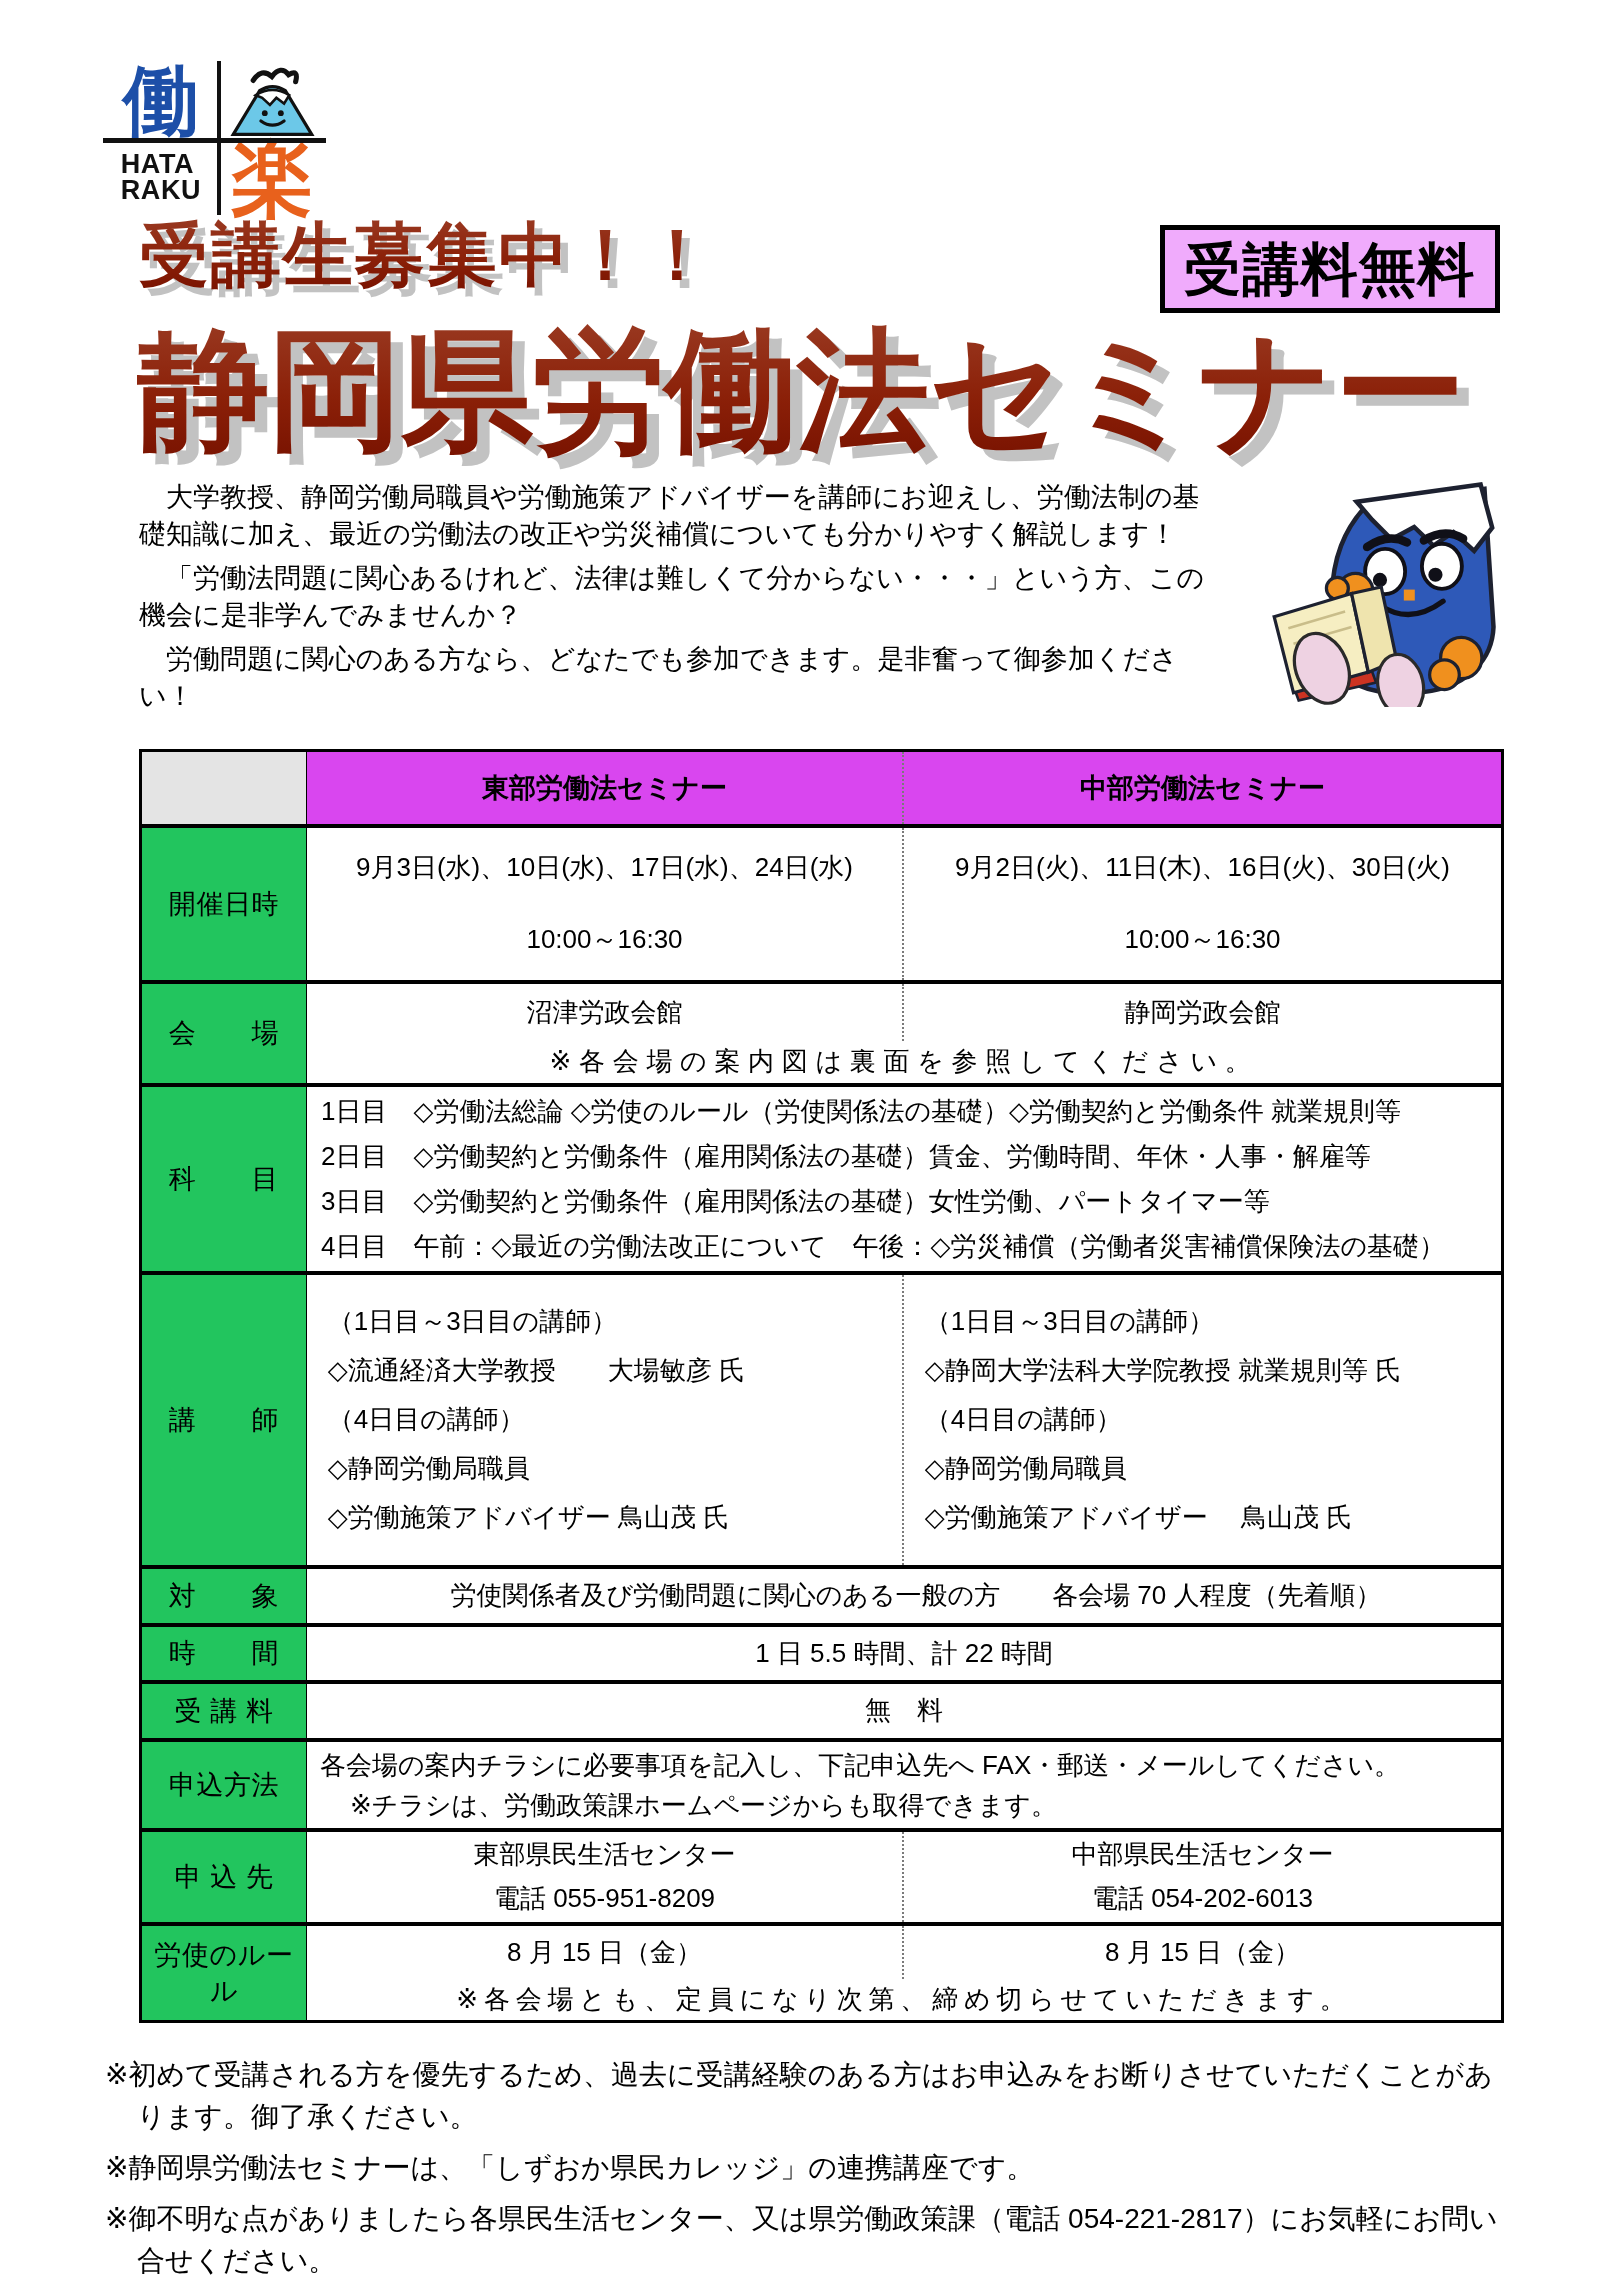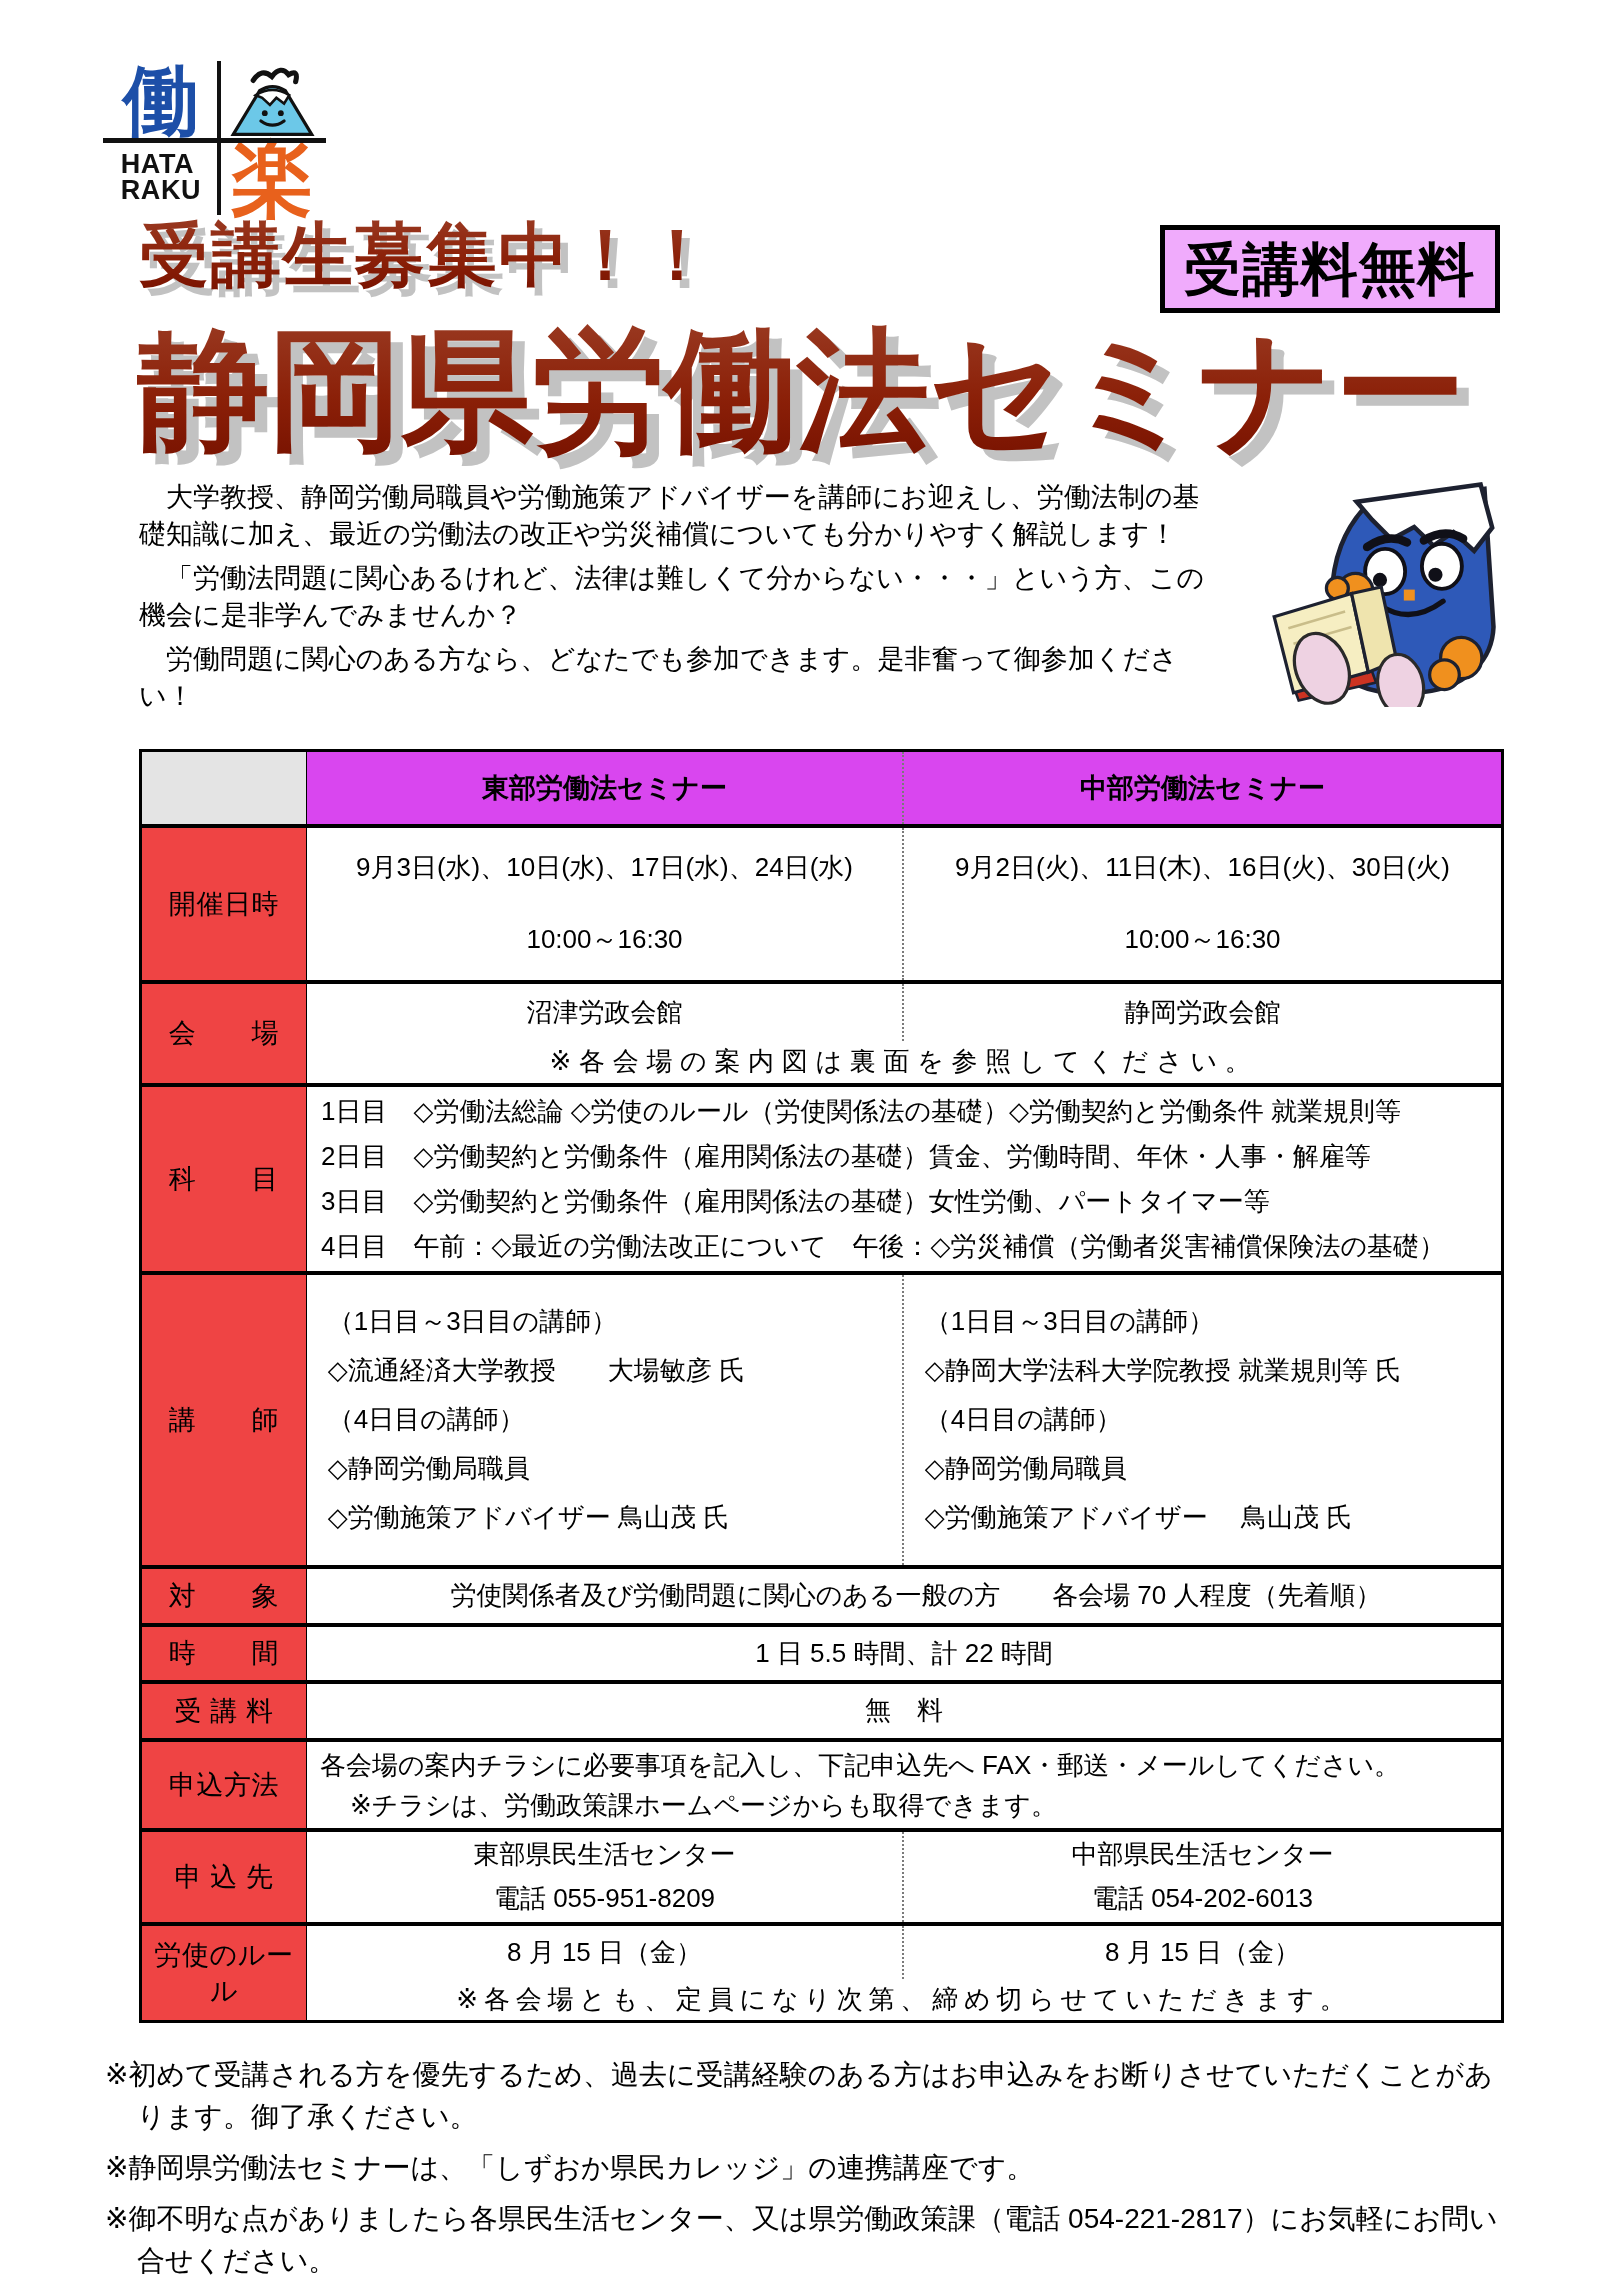--- a/index.html
+++ b/index.html
@@ -49,21 +49,21 @@
 
   
   .intro { display:flow-root; margin:18px 110px 0 139px; font-size:27px; line-height:1.38; }
   .intro p { margin:0 0 6.5px 0; }
   .mascot-wrap { float:right; width:279px; height:240px; margin:-11.6px 0 2.6px 11.6px; }
 
   
   .seminar-table { margin:27px 119px 0 139px; border:3.9px solid #000; font-size:26px; }
   .trow { display:flex; }
   .trow + .trow { border-top:4.5px solid #000; }
-  .tlabel { flex:0 0 165px; background:#ef4444; border-right:1.9px solid #000;
+  .tlabel { flex:0 0 165px; background:#22c55e; border-right:1.9px solid #000;
     display:flex; align-items:center; justify-content:center; text-align:center;
     font-size:27px; letter-spacing:0.6px; }
   .tbody-area { flex:1 1 auto; display:flex; flex-direction:column; min-width:0; }
   .cols { display:flex; flex:1 1 auto; }
   .col { flex:1 1 50%; display:flex; flex-direction:column; align-items:center; justify-content:center; min-width:0; }
   .col.divided { border-right:2.6px dotted #7a7a7a; }
   .t-head { height:72px; background:#d946ef; font-weight:bold; font-size:27px; }
   .t-head .tlabel { background:#e4e4e4; }
   .r-schedule { height:156px; }
   .r-schedule .col { gap:37px; }

